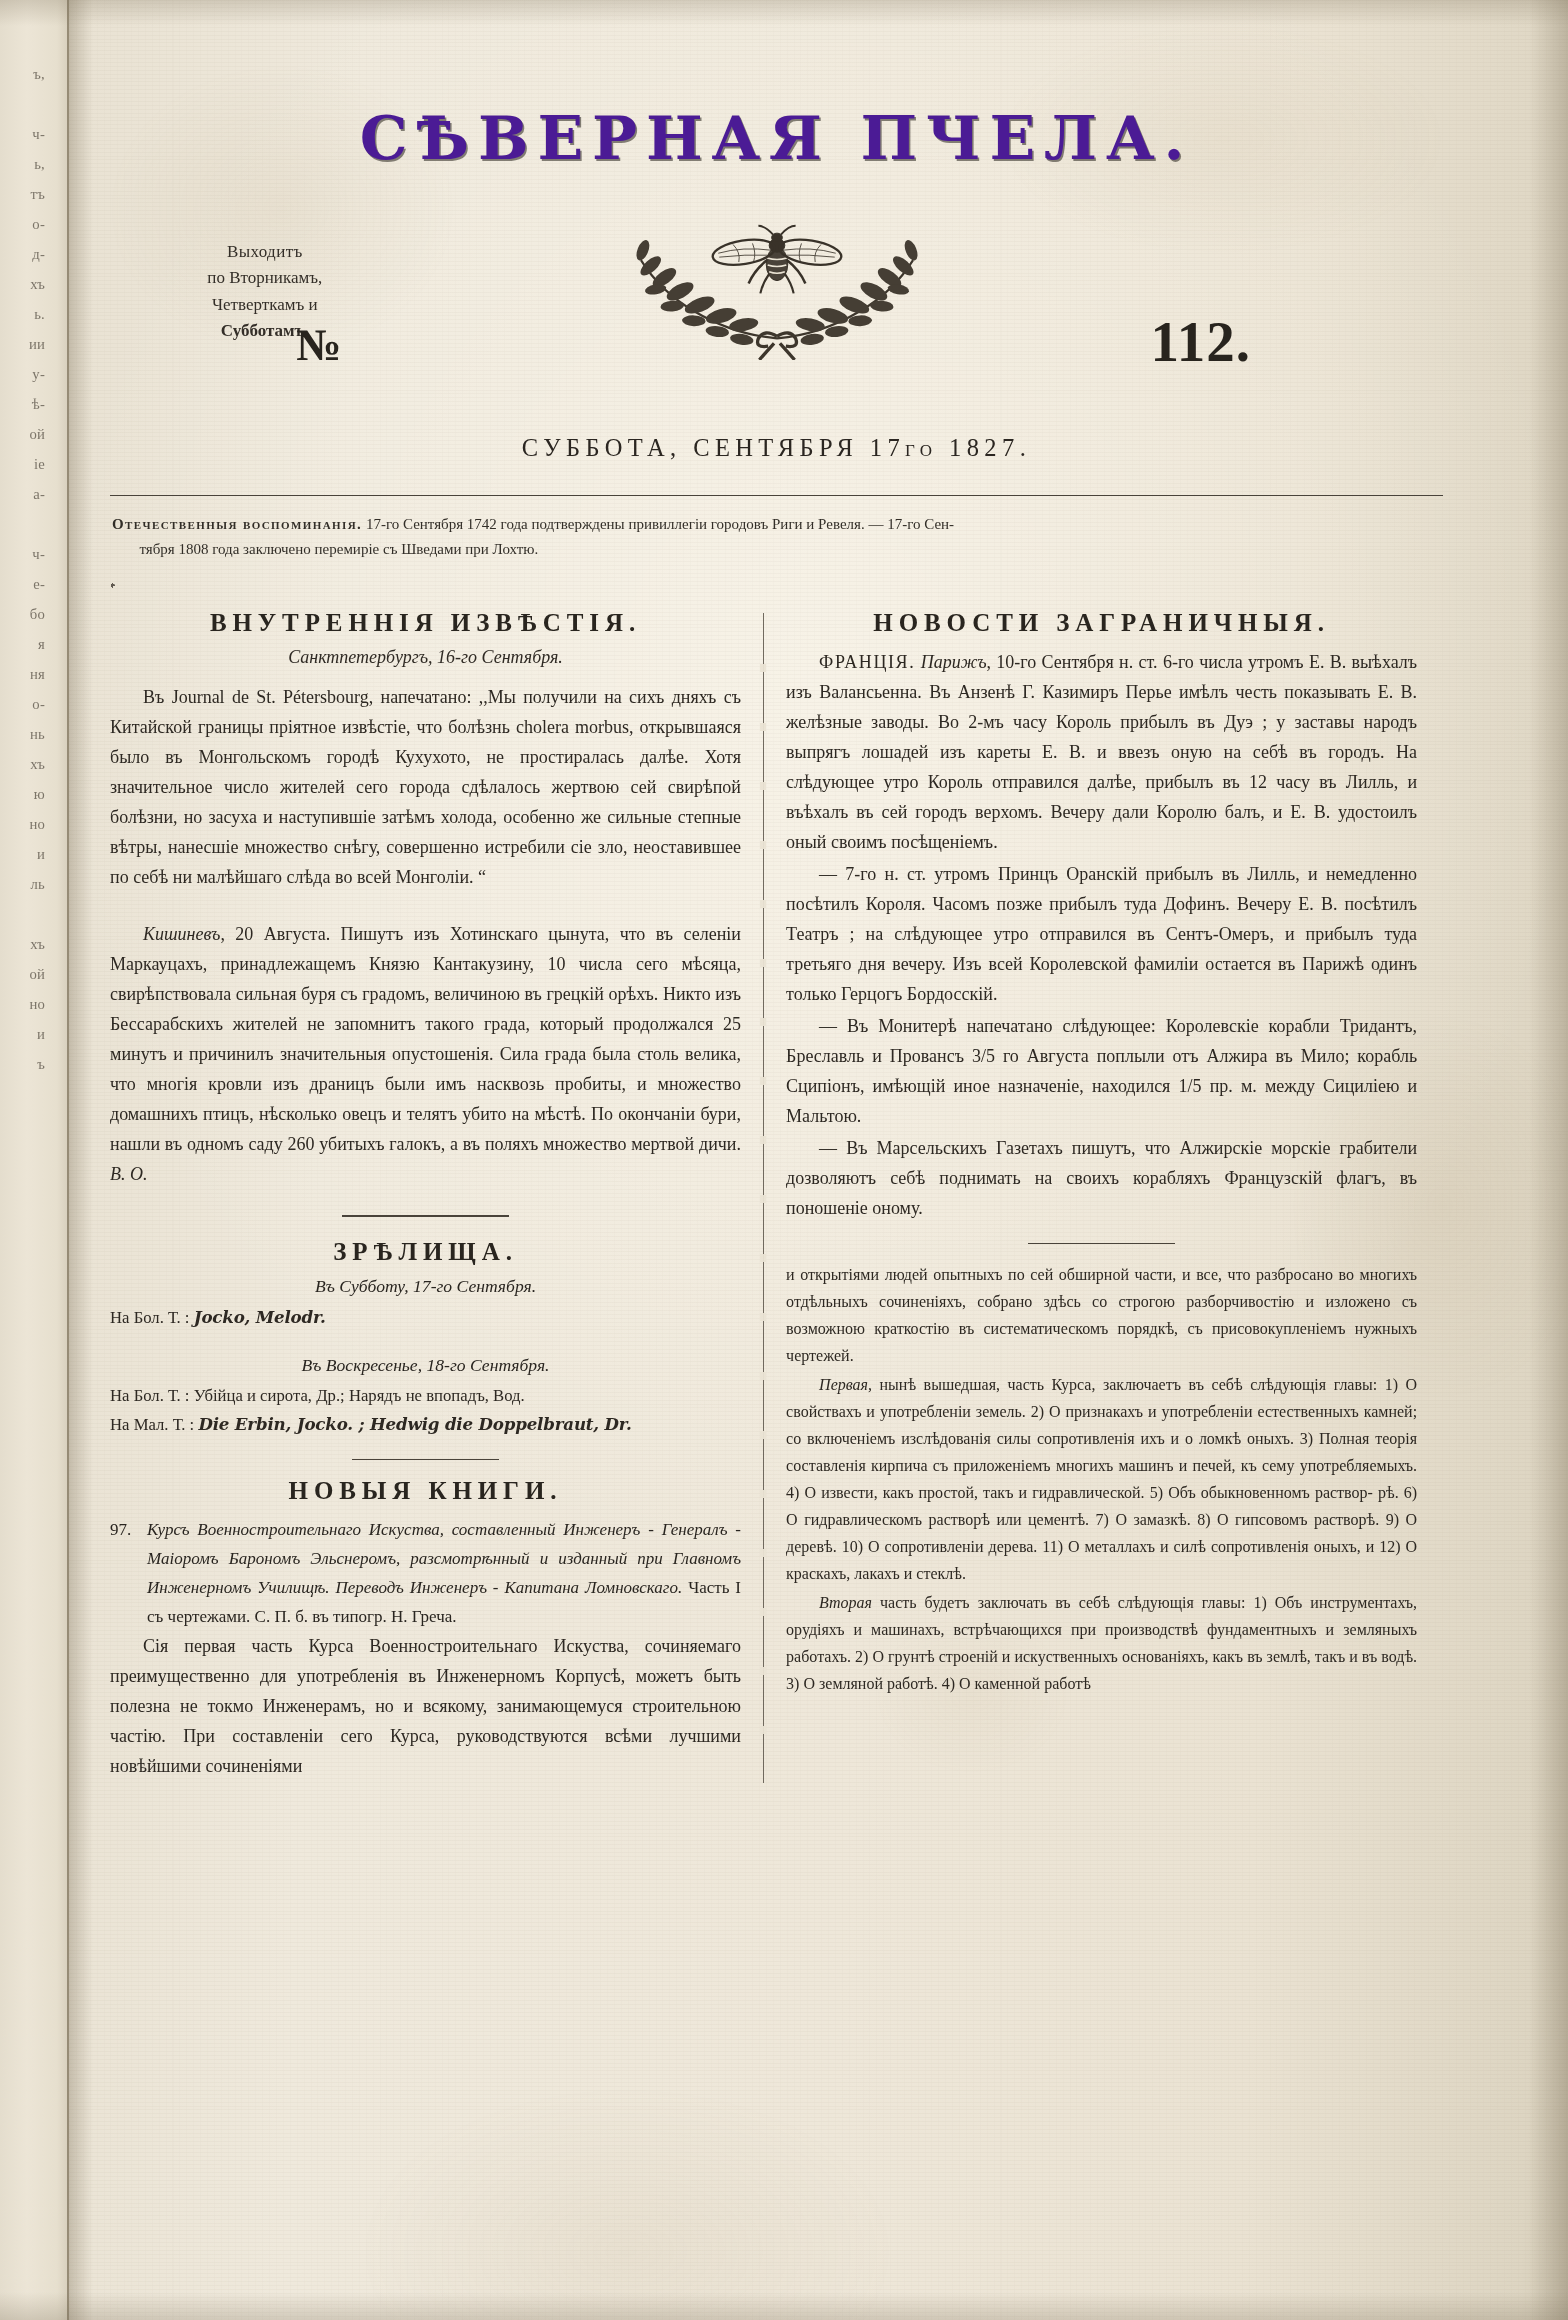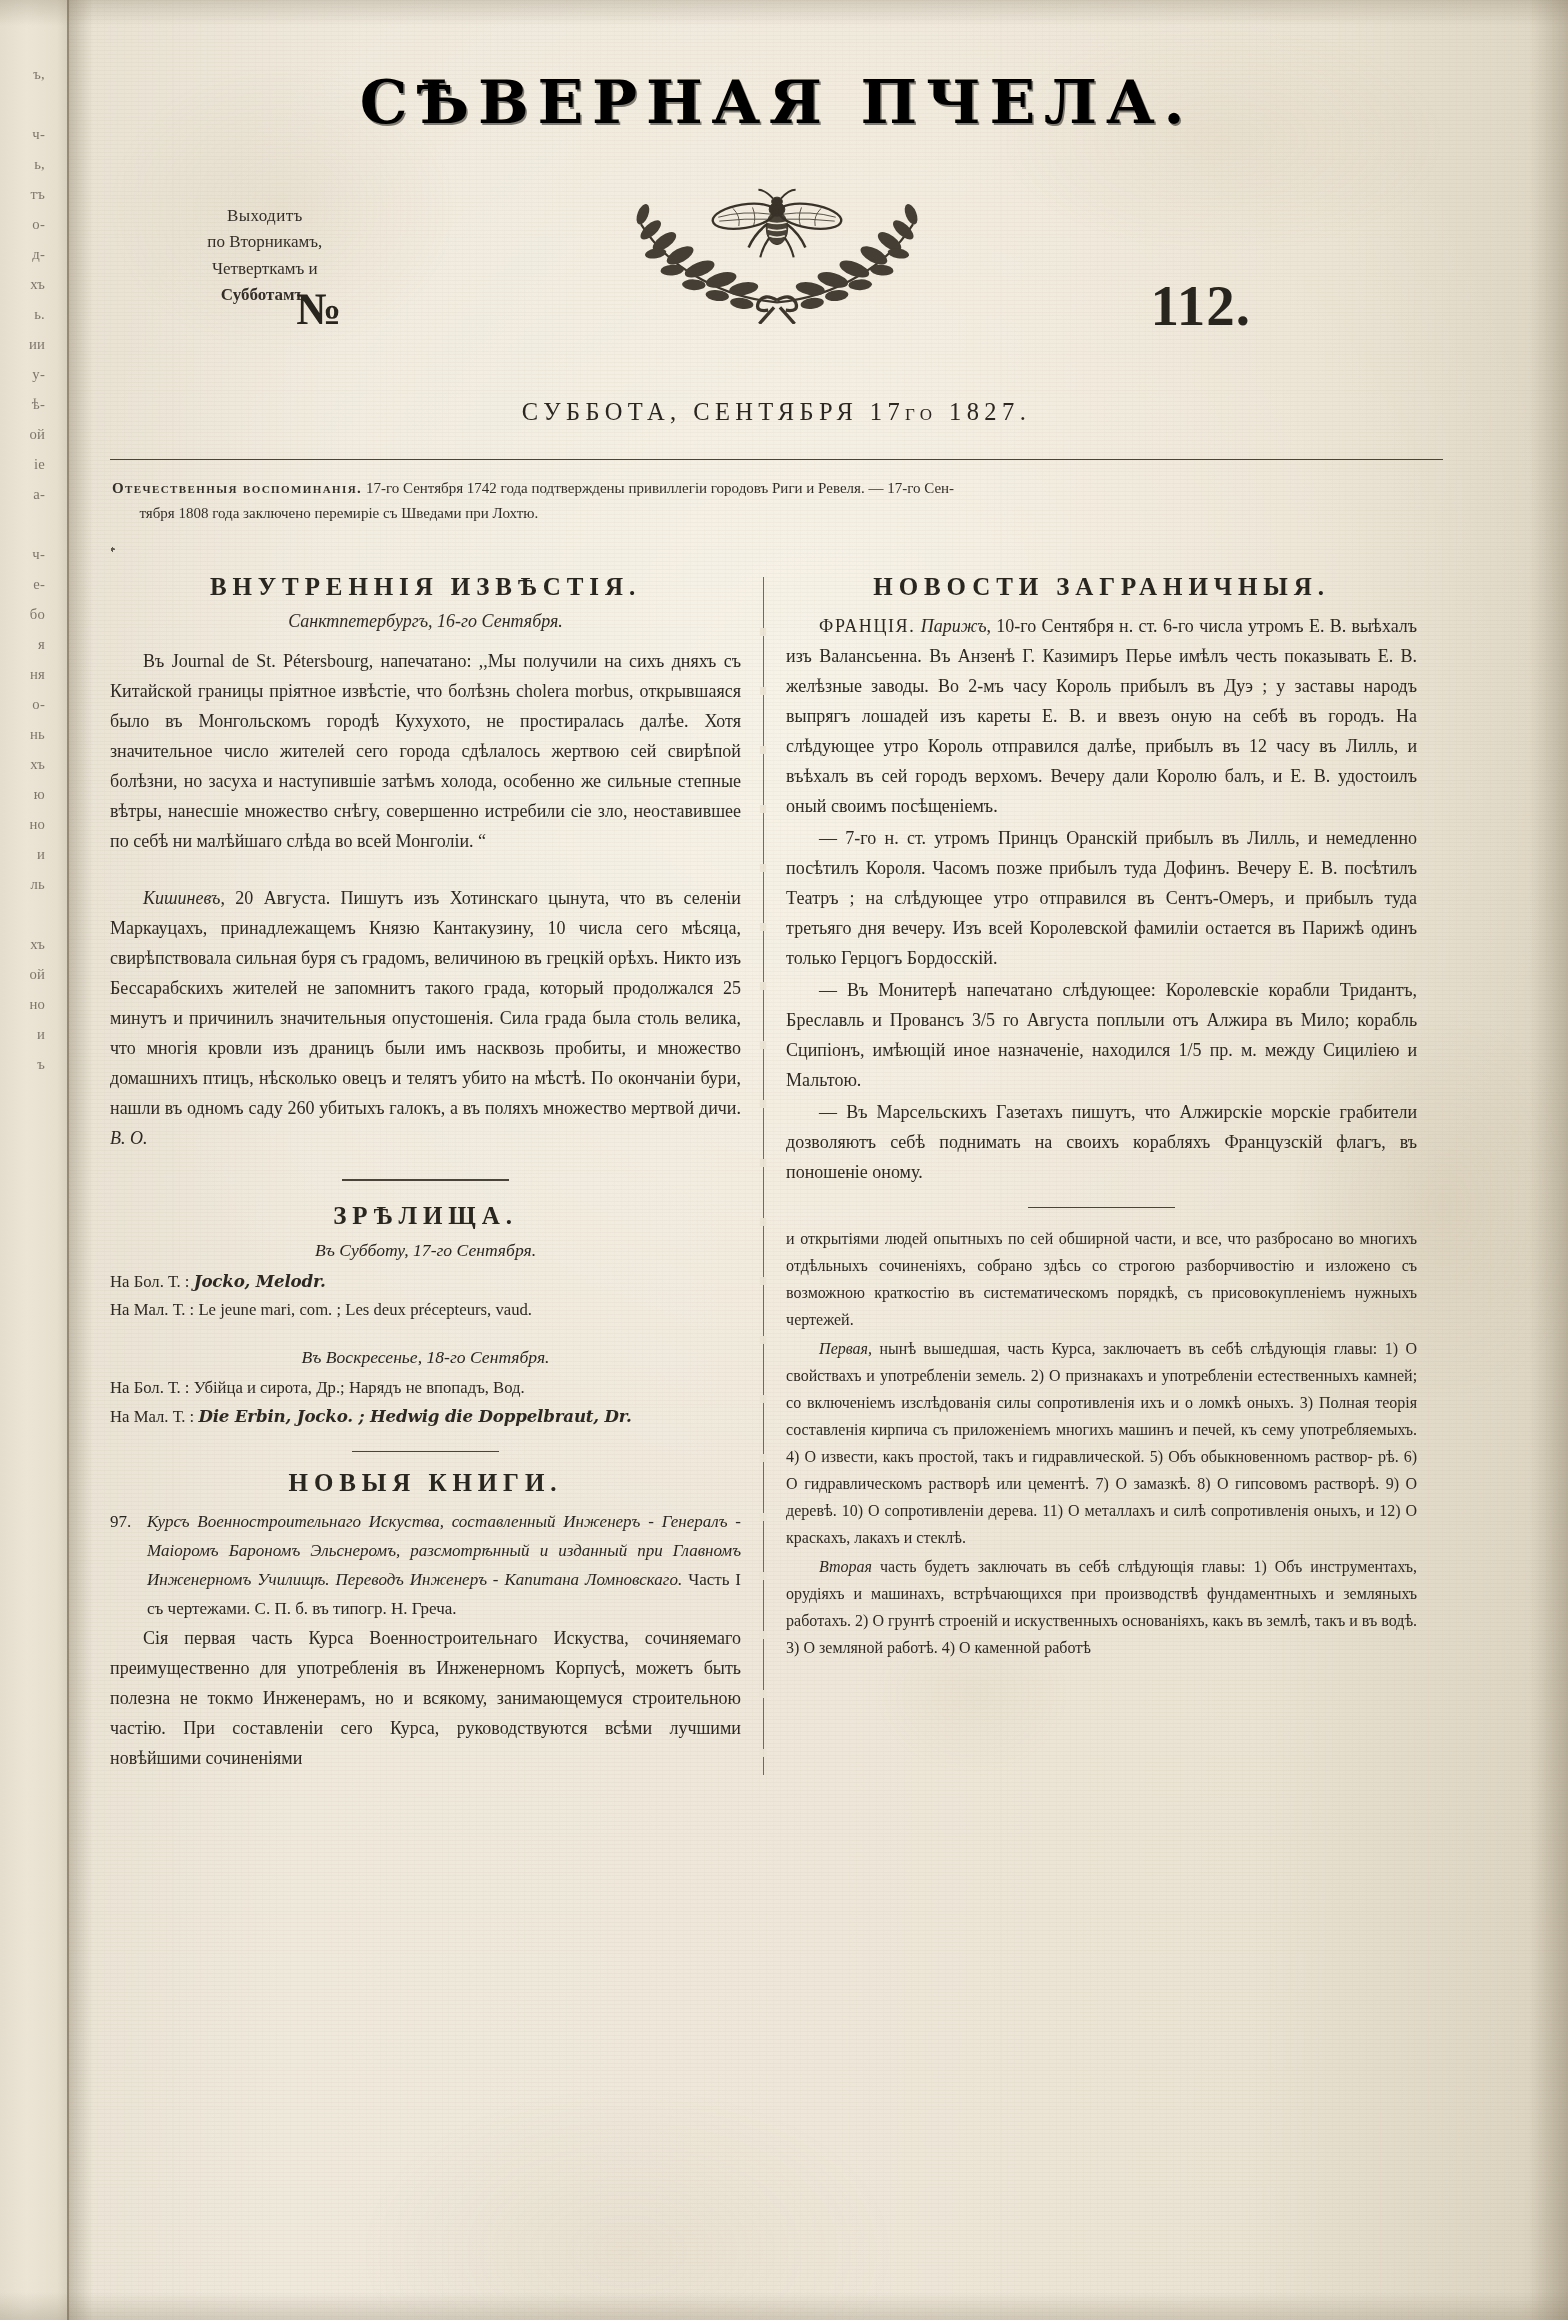--- a/index.html
+++ b/index.html
@@ -97,26 +97,26 @@
     position: absolute;
     left: 110px;
     top: 0;
     width: 1333px;
     height: 2321px;
   }
 
   
   .masthead-title {
     text-align: center;
-    margin-top: 72px;
+    margin-top: 108px;
     font-family: "DejaVu Serif", "Liberation Serif", serif;
     font-size: 60px;
     font-weight: 700;
     letter-spacing: 8.8px;
-    color: #000000;
+    color: #4c1d95;
     -webkit-text-stroke: 0px;
     text-shadow:
       1.5px 1.5px 0 rgba(40,36,30,.55),
       -0.6px -0.6px 0 rgba(235,228,213,.85);
     line-height: 1;
   }
 
   .masthead-row {
     position: relative;
     height: 245px;
@@ -513,24 +513,20 @@
 
         <div class="rule-short"></div>
 
         <div class="sec-head">ЗРѢЛИЩА.</div>
 
         <div class="theatre-day">Въ Субботу, 17-го Сентября.</div>
         <p class="theatre-line">
           <span>На Бол. Т. :</span>
           <span class="fr">Jocko, Melodr.</span>
         </p>
-        <p class="theatre-line">
-          <span>На Мал. Т. :</span>
-          <span>Le jeune mari, com. ; Les deux précepteurs, vaud.</span>
-        </p>
 
         <div class="theatre-gap"></div>
 
         <div class="theatre-day">Въ Воскресенье, 18-го Сентября.</div>
         <p class="theatre-line">
           <span>На Бол. Т. :</span>
           <span>Убiйца и сирота, Др.; Нарядъ не впопадъ, Вод.</span>
         </p>
         <p class="theatre-line">
           <span>На Мал. Т. :</span>

